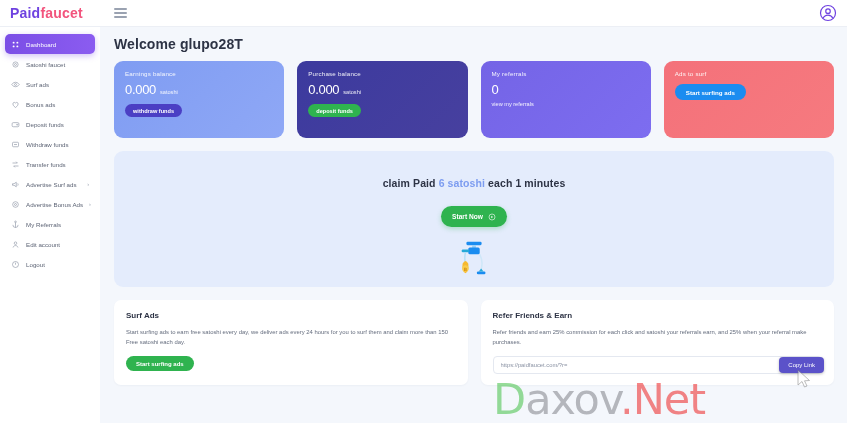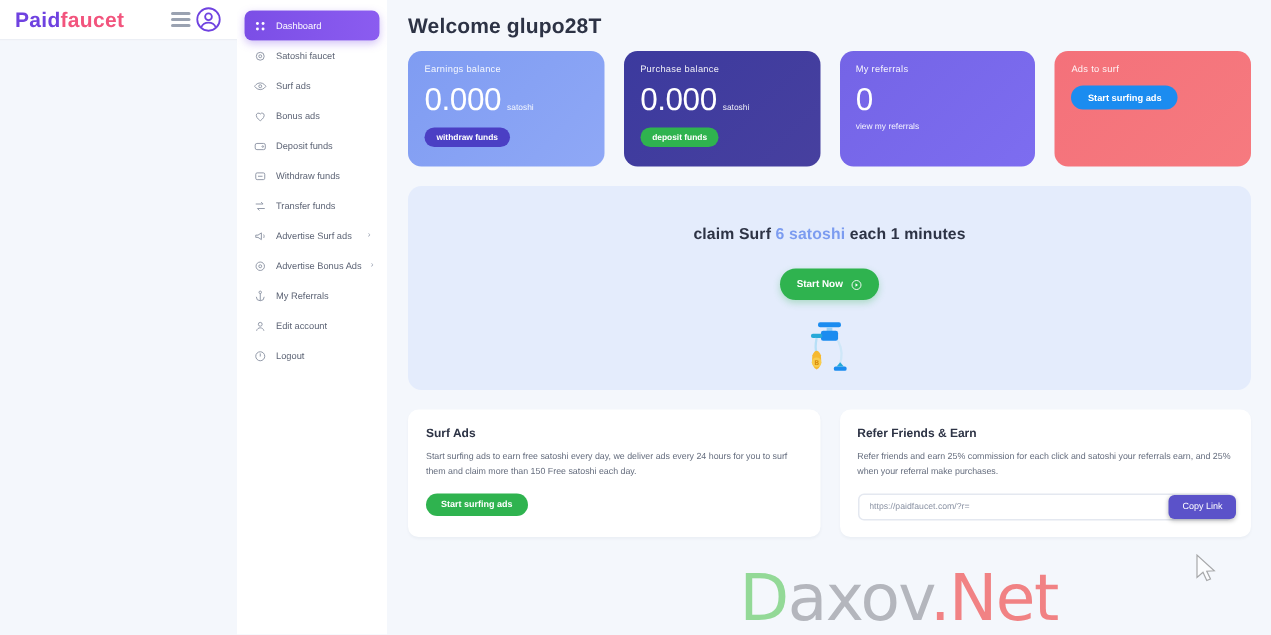--- a/index.html
+++ b/index.html
@@ -2,21 +2,21 @@
 <html><head>
 <meta charset="utf-8">
 <style>
   * { box-sizing: border-box; margin: 0; padding: 0; }
   html, body {
     width: 847px; height: 423px;
     overflow: hidden;
     font-family: "Liberation Sans", sans-serif;
     background: #f4f7fc;
   }
-  #app { position: relative; width: 847px; height: 423px; display: flex; flex-direction: row; }
+  #app { position: relative; width: 847px; height: 423px; display: flex; flex-direction: column; }
 
   
   .topbar {
     height: 27px; flex: 0 0 27px;
     background: #ffffff;
     display: flex; align-items: center;
     border-bottom: 1px solid #eceff5;
     position: relative; z-index: 5;
   }
   .logo { width: 100px; padding-left: 10px; font-size: 14px; font-weight: bold; letter-spacing: .2px; white-space: nowrap; }
@@ -78,21 +78,21 @@
   .stat {
     flex: 1; height: 77px;
     border-radius: 9px;
     padding: 9px 11px;
     color: #ffffff;
     position: relative;
     overflow: hidden;
   }
   .stat-label { font-size: 6.2px; opacity: .92; letter-spacing: .2px; }
   .stat-value-row { margin-top: 6px; display: flex; align-items: baseline; gap: 4px; }
-  .stat-value { font-size: 21px; font-weight: 300; line-height: 1; letter-spacing: -.3px; }
+  .stat-value { font-size: 13px; font-weight: 300; line-height: 1; letter-spacing: -.3px; }
   .stat-unit { font-size: 5.6px; opacity: .9; }
   .stat-btn {
     margin-top: 8px;
     display: inline-flex; align-items: center; justify-content: center;
     height: 13px; padding: 0 8px;
     border-radius: 8px;
     font-size: 5.6px; font-weight: bold;
     color: #fff; cursor: pointer; white-space: nowrap;
   }
   .stat-link { margin-top: 5px; font-size: 5.6px; opacity: .92; cursor: pointer; display: block; }
@@ -371,21 +371,21 @@
 
         <div class="stat stat-c4">
           <div class="stat-label">Ads to surf</div>
           <div class="stat-btn btn-surf">Start surfing ads</div>
         </div>
 
       </div>
 
       <div class="claim">
         <div class="claim-text">
-          <span>claim Surf </span><span class="hl">6 satoshi</span><span> each 1 minutes</span>
+          <span>claim Paid </span><span class="hl">6 satoshi</span><span> each 1 minutes</span>
         </div>
         <div class="claim-btn">
           <span>Start Now</span>
           <svg viewBox="0 0 24 24" fill="none" stroke="#ffffff" stroke-width="1.8">
             <circle cx="12" cy="12" r="9"></circle>
               <path d="M10 8.5l5 3.5-5 3.5z" fill="#ffffff" stroke="none"></path>
           </svg>
         </div>
         <svg class="faucet-art" viewBox="0 0 48 42">
           <rect x="16" y="3" width="16" height="3.5" rx="1.4" fill="#1b8cf0"></rect>

